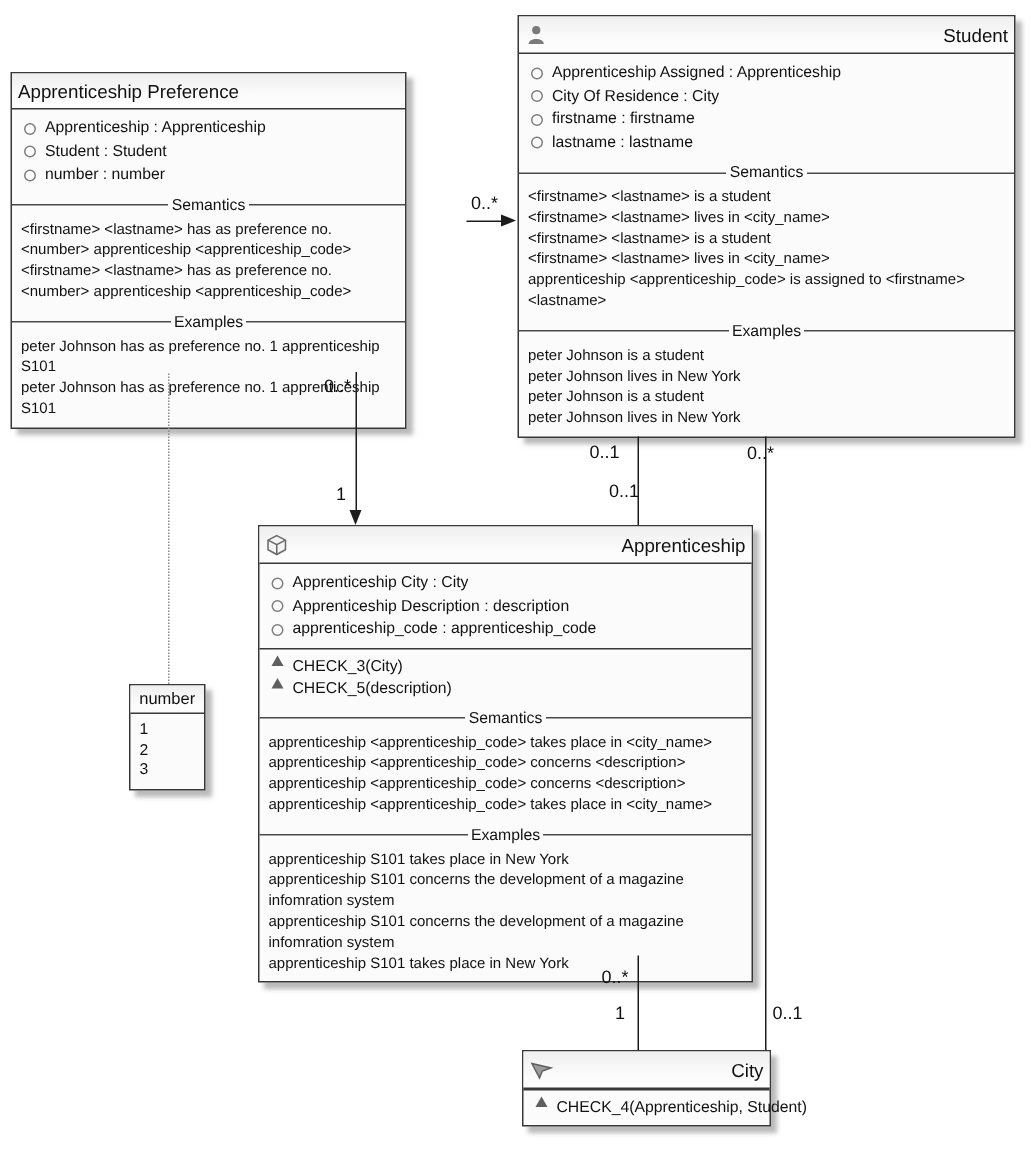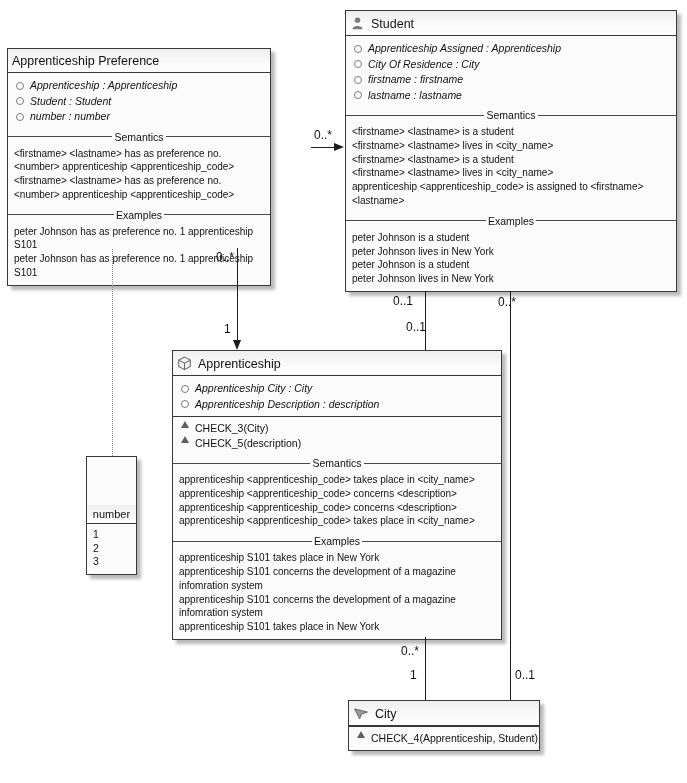--- a/index.html
+++ b/index.html
@@ -8,28 +8,28 @@
     font-family:"Liberation Sans","DejaVu Sans",sans-serif;color:#111;
   }
   .uml-box{
     position:absolute;
     background:#fbfbfb;
     border:1.5px solid #383838;
     box-shadow:4px 4px 3px rgba(130,130,130,0.55);
     box-sizing:border-box;
   }
   .box-header{
-    display:flex;align-items:center;justify-content:flex-start;
+    display:flex;align-items:center;justify-content:space-between;
     padding:5px 4px 4px 4px;
     border-bottom:1.2px solid #383838;
     background:linear-gradient(180deg,#efefef 0%,#fcfcfc 70%);
     font-size:12.5px;
   }
   .box-header .hicon{display:inline-flex;margin-right:6px;}
-  .box-attrs{padding:5px 6px 4px 6px;font-style:italic;}
+  .box-attrs{padding:5px 6px 4px 6px;}
   .attr-row{display:flex;align-items:center;font-size:10.5px;line-height:15.5px;white-space:nowrap;}
   .circ{
     width:6px;height:6px;border:1px solid #7d7d7d;border-radius:50%;
     background:#fdfdfd;display:inline-block;margin:0 6px 0 2px;flex:0 0 auto;
   }
   .tri{
     width:0;height:0;border-left:4px solid transparent;border-right:4px solid transparent;
     border-bottom:7px solid #5f5f5f;display:inline-block;margin:0 6px 0 2px;flex:0 0 auto;
   }
   .plain-divider{border-top:1.2px solid #383838;}
@@ -42,21 +42,20 @@
   .sec-body{padding:3px 6px 5px 6px;}
   .txt-line{font-size:10px;line-height:13.8px;}
   .checks{padding:4px 6px 4px 6px;}
   .check-row{display:flex;align-items:flex-start;font-size:10.5px;line-height:15px;white-space:nowrap;}
 
   
   .enum-header{
     text-align:center;font-size:11px;padding:3px 2px;
     border-bottom:1.2px solid #383838;
     background:linear-gradient(180deg,#efefef 0%,#fcfcfc 70%);
-    margin-top:48px;
   }
   .enum-body{padding:4px 6px 5px 6px;}
   .enum-val{font-size:10.5px;line-height:13.5px;}
 
   
   .hline{position:absolute;height:0;border-top:1.2px solid #1c1c1c;}
   .vline{position:absolute;width:0;border-left:1.2px solid #1c1c1c;}
   .vdotted{position:absolute;width:0;border-left:1px dotted #8a8a8a;}
   .arrow-right{
     position:absolute;width:0;height:0;
@@ -170,20 +169,24 @@
     </div>
     <div class="box-attrs">
       <div class="attr-row">
         <span class="circ"></span>
         <span>Apprenticeship City : City</span>
       </div>
       <div class="attr-row">
         <span class="circ"></span>
         <span>Apprenticeship Description : description</span>
       </div>
+      <div class="attr-row">
+        <span class="circ"></span>
+        <span>apprenticeship_code : apprenticeship_code</span>
+      </div>
     </div>
     <div class="plain-divider"></div>
     <div class="checks">
       <div class="check-row">
         <span class="tri"></span>
         <span>CHECK_3(City)</span>
       </div>
       <div class="check-row">
         <span class="tri"></span>
         <span>CHECK_5(description)</span>
@@ -211,21 +214,21 @@
 
   <div class="uml-box" style="left:86px;top:456px;width:51px;">
     <div class="enum-header">number</div>
     <div class="enum-body">
       <div class="enum-val">1</div>
       <div class="enum-val">2</div>
       <div class="enum-val">3</div>
     </div>
   </div>
 
-  <div class="uml-box" style="left:348px;top:700px;width:192px;">
+  <div class="uml-box" style="left:348px;top:700px;width:166px;">
     <div class="box-header">
       <span class="hicon">
         <svg width="16" height="15" viewBox="0 0 16 16">
           <path d="M1.2 3.2 L14.8 6.4 L8.6 8.6 L6.6 13.6 Z" fill="#9b9b9b" stroke="#5f5f5f" stroke-width="1"></path>
         </svg>
       </span>
       <span>City</span>
     </div>
     <div class="plain-divider"></div>
     <div class="checks">

